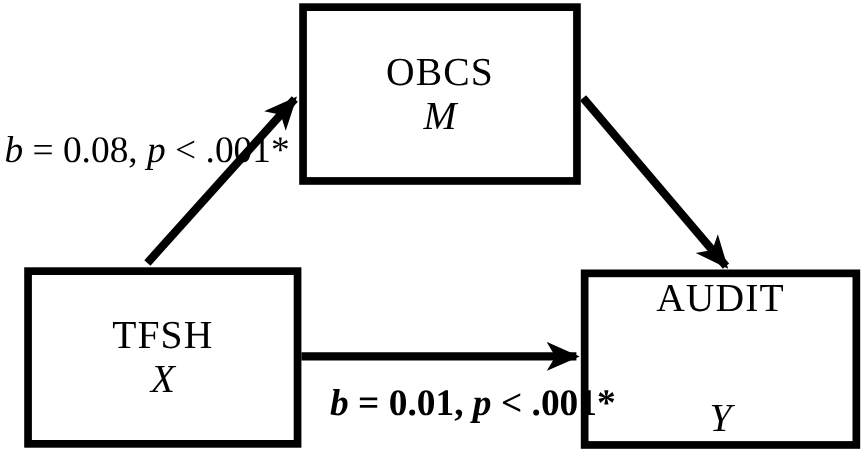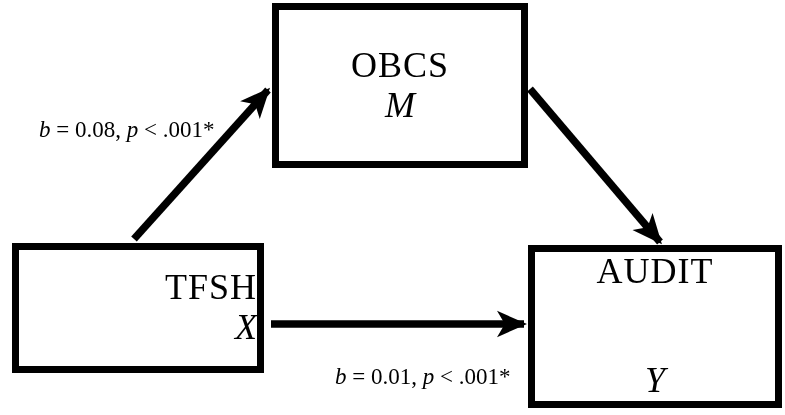--- a/index.html
+++ b/index.html
@@ -28,44 +28,43 @@
     box-sizing: border-box;
     border: 7px solid #000000;
     background: #ffffff;
     display: flex;
     flex-direction: column;
     align-items: center;
     justify-content: center;
     text-align: center;
   }
   .box-m { left: 272px; top: 3px;   width: 256px; height: 165px; }
-  .box-x { left: 12px;  top: 243px; width: 252px; height: 130px; align-items: flex-end; }
+  .box-x { left: 22px;  top: 243px; width: 252px; height: 164px; }
   .box-y { left: 528px; top: 245px; width: 254px; height: 163px; justify-content: space-between; }
   .box-name {
     font-size: 36px;
     line-height: 1.1;
     letter-spacing: 1px;
     white-space: nowrap;
   }
   .box-role {
     font-size: 36px;
     font-style: italic;
     line-height: 1.1;
   }
   .stat {
     position: absolute;
-    font-size: 23px;
+    font-size: 34px;
     line-height: 1.15;
     white-space: nowrap;
-    margin-left: 35px;
   }
   .stat i { font-style: italic; }
   .stat-a { left: 4px;   top: 117px; }
   .stat-b { right: 2px;  top: 119px; }
-  .stat-c { left: 300px; top: 364px; }
+  .stat-c { left: 300px; top: 347px; font-weight: bold; }
 </style>
 </head>
 <body>
 
 <div class="canvas">
 
   <svg class="arrows" width="785" height="415" viewBox="0 0 785 415" xmlns="http://www.w3.org/2000/svg">
     <defs>
       <marker id="ah" viewBox="0 0 10 10" refX="9" refY="5" markerWidth="4" markerHeight="4" orient="auto">
         <path d="M 0 0.6 L 10 5 L 0 9.4 L 2.6 5 Z" fill="#000000"></path>

